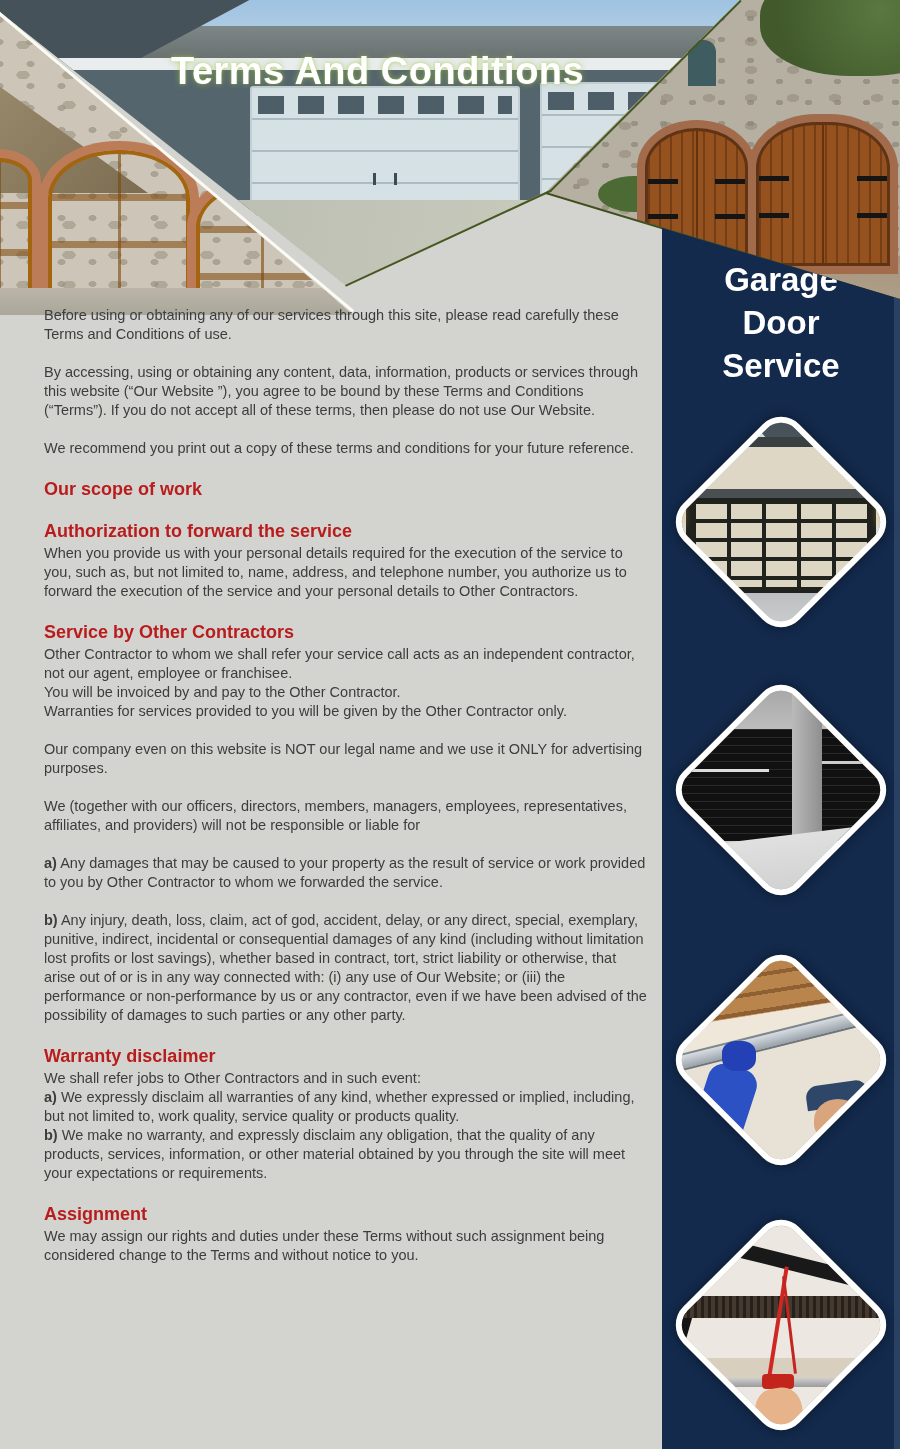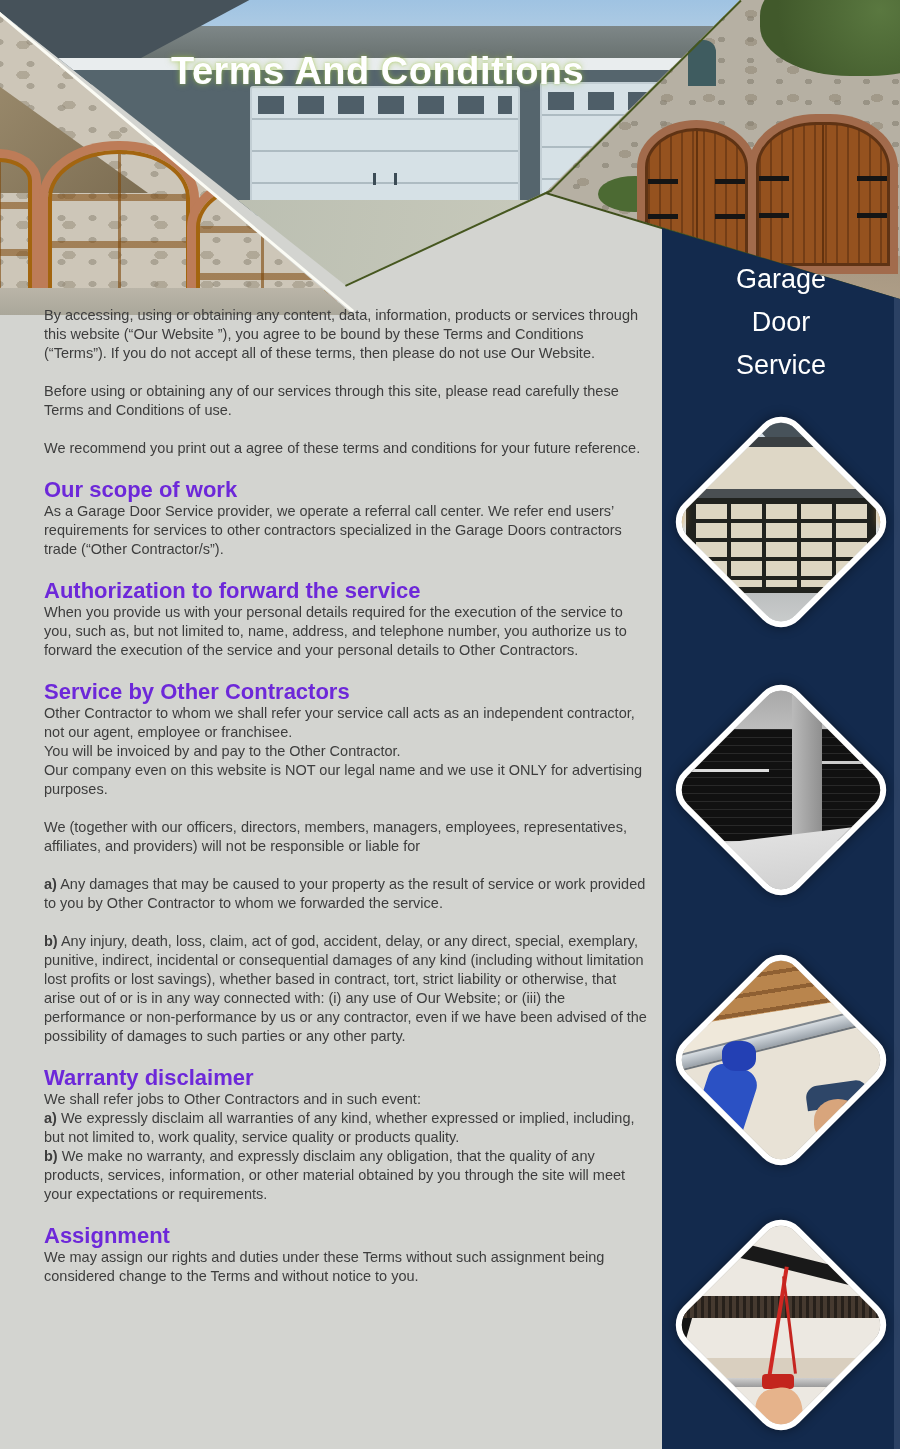--- a/index.html
+++ b/index.html
@@ -82,21 +82,21 @@
 
   .hero-title{position:absolute;left:171px;top:52px;margin:0;font-size:38px;line-height:1;
     font-weight:bold;color:#fff;letter-spacing:.5px;
     text-shadow:0 0 6px rgba(160,195,70,.65),0 0 2px rgba(160,195,70,.5);}
 
   
   .sidebar{position:absolute;left:662px;top:0;width:238px;height:1449px;background:#132a4d;
     clip-path:polygon(0 228px,238px 299px,238px 1449px,0 1449px);}
   .sidebar-edge{position:absolute;top:290px;right:0;width:6px;height:1159px;background:rgba(130,150,180,.22);}
   .sb-title{position:absolute;top:258px;left:0;width:100%;text-align:center;color:#fff;
-    font-weight:normal;font-size:27px;line-height:43px;}
+    font-weight:bold;font-size:33px;line-height:43px;}
   .diamond{position:absolute;left:37px;width:164px;height:164px;box-sizing:border-box;
     transform:rotate(45deg);border:6px solid #fff;border-radius:26px;overflow:hidden;
     background:#9a9a9a;box-shadow:0 0 12px rgba(0,0,0,.45);}
   .dm1{top:440px}.dm2{top:708px}.dm3{top:978px}.dm4{top:1243px}
   .scene{position:absolute;left:50%;top:50%;width:234px;height:234px;transform:translate(-50%,-50%) rotate(-45deg);}
 
   .s1{background:linear-gradient(#cfdbe4,#e2e6e8);}
   .s1-roofbit{left:88px;top:4px;width:74px;height:28px;background:#47525a;clip-path:polygon(0 45%,100% 0,100% 100%,18% 100%);}
   .s1-eave{left:0;top:32px;width:234px;height:10px;background:#3a3f42;}
   .s1-wall{left:0;top:42px;width:234px;height:50px;background:#ded7c6;}
@@ -140,21 +140,21 @@
   .s4-cord{left:112px;top:58px;width:4px;height:112px;background:#cf2722;transform:rotate(9deg);}
   .s4-cord2{left:124px;top:68px;width:3px;height:98px;background:#c52520;transform:rotate(-7deg);}
   .s4-handle{left:98px;top:166px;width:32px;height:15px;background:#c3251d;border-radius:4px;}
   .s4-hand{left:92px;top:180px;width:47px;height:54px;background:#e6b38b;border-radius:40% 40% 30% 30%;transform:rotate(-8deg);}
 
   
   .content{position:absolute;left:44px;top:306px;width:604px;color:#3d3d3d;
     font-size:14.5px;line-height:19px;}
   .content p{margin:0 0 19px;}
   .content p.tight{margin:0;}
-  .content h2{margin:21px 0 2px;font-size:22px;line-height:21px;color:#6d28d9;font-weight:bold;}
+  .content h2{margin:21px 0 2px;font-size:18px;line-height:21px;color:#b91c1c;font-weight:bold;}
 </style>
 </head>
 <body>
 
 <div class="page">
 
   <div class="hero">
     <div class="ph ph-center">
       <div class="sc c-sky"></div>
       <div class="sc c-roof"></div>
@@ -244,33 +244,33 @@
         <div class="sc s4-track2"></div>
         <div class="sc s4-cord"></div>
         <div class="sc s4-cord2"></div>
         <div class="sc s4-handle"></div>
         <div class="sc s4-hand"></div>
       </div>
     </div>
   </aside>
 
   <main class="content">
+    <p>Before using or obtaining any of our services through this site, please read carefully these Terms and Conditions of use.</p>
     <p>By accessing, using or obtaining any content, data, information, products or services through this website (“Our Website ”), you agree to be bound by these Terms and Conditions (“Terms”). If you do not accept all of these terms, then please do not use Our Website.</p>
-    <p>Before using or obtaining any of our services through this site, please read carefully these Terms and Conditions of use.</p>
-    <p>We recommend you print out a agree of these terms and conditions for your future reference.</p>
+    <p>We recommend you print out a copy of these terms and conditions for your future reference.</p>
 
     <h2>Our scope of work</h2>
-    <p>As a Garage Door Service provider, we operate a referral call center. We refer end users’ requirements for services to other contractors specialized in the Garage Doors contractors trade (“Other Contractor/s”).</p>
 
     <h2>Authorization to forward the service</h2>
     <p>When you provide us with your personal details required for the execution of the service to you, such as, but not limited to, name, address, and telephone number, you authorize us to forward the execution of the service and your personal details to Other Contractors.</p>
 
     <h2>Service by Other Contractors</h2>
     <p class="tight">Other Contractor to whom we shall refer your service call acts as an independent contractor, not our agent, employee or franchisee.</p>
     <p class="tight">You will be invoiced by and pay to the Other Contractor.</p>
+    <p>Warranties for services provided to you will be given by the Other Contractor only.</p>
     <p>Our company even on this website is NOT our legal name and we use it ONLY for advertising purposes.</p>
 
     <p>We (together with our officers, directors, members, managers, employees, representatives, affiliates, and providers) will not be responsible or liable for</p>
     <p><b>a)</b> <span>Any damages that may be caused to your property as the result of service or work provided to you by Other Contractor to whom we forwarded the service.</span></p>
     <p><b>b)</b> <span>Any injury, death, loss, claim, act of god, accident, delay, or any direct, special, exemplary, punitive, indirect, incidental or consequential damages of any kind (including without limitation lost profits or lost savings), whether based in contract, tort, strict liability or otherwise, that arise out of or is in any way connected with: (i) any use of Our Website; or (iii) the performance or non-performance by us or any contractor, even if we have been advised of the possibility of damages to such parties or any other party.</span></p>
 
     <h2>Warranty disclaimer</h2>
     <p class="tight">We shall refer jobs to Other Contractors and in such event:</p>
     <p class="tight"><b>a)</b> <span>We expressly disclaim all warranties of any kind, whether expressed or implied, including, but not limited to, work quality, service quality or products quality.</span></p>
     <p class="tight"><b>b)</b> <span>We make no warranty, and expressly disclaim any obligation, that the quality of any products, services, information, or other material obtained by you through the site will meet your expectations or requirements.</span></p>

